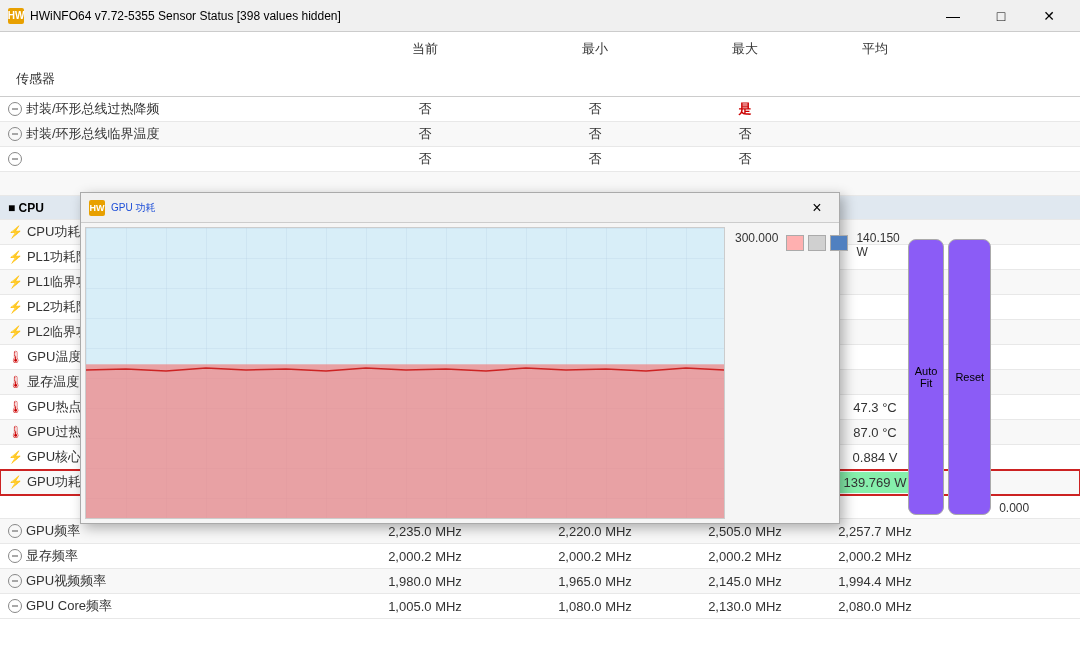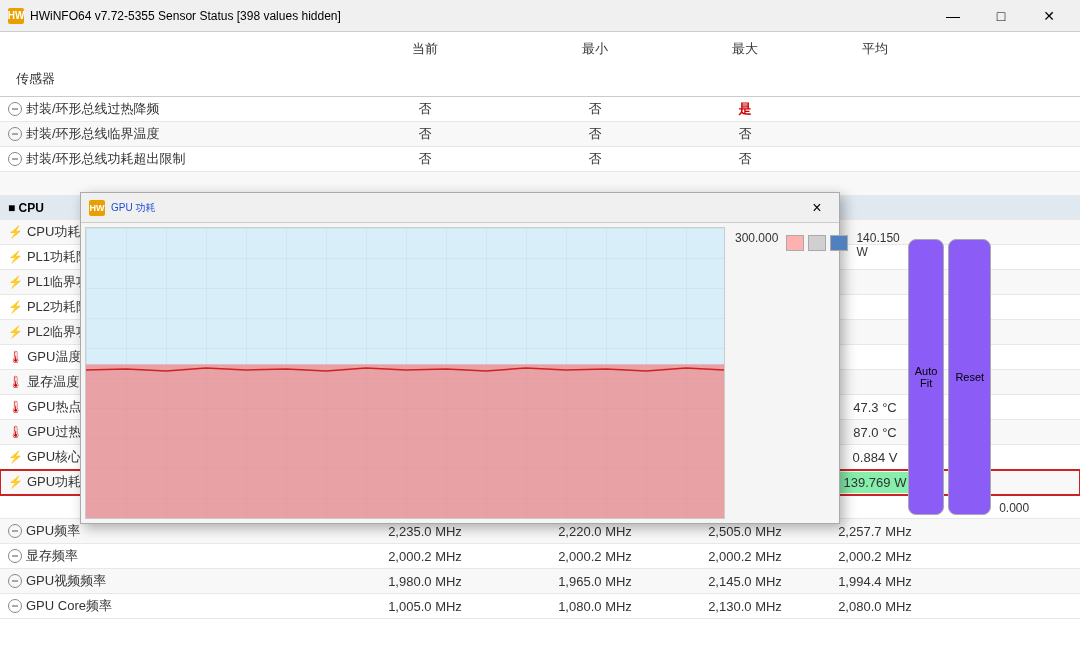--- a/index.html
+++ b/index.html
@@ -262,21 +262,20 @@
       </div>
       <div class="cell">否</div>
       <div class="cell">否</div>
       <div class="cell">否</div>
       <div class="cell"></div>
     </div>
     <div class="table-row">
       <div class="cell">
         <div class="sensor-name">
           <div class="icon-minus"></div>
-          <span>封装/环形总线功耗超出限制</span>
         </div>
       </div>
       <div class="cell">否</div>
       <div class="cell">否</div>
       <div class="cell">否</div>
       <div class="cell"></div>
     </div>
 
     <div class="table-row" style="height:6px;"></div>
 

